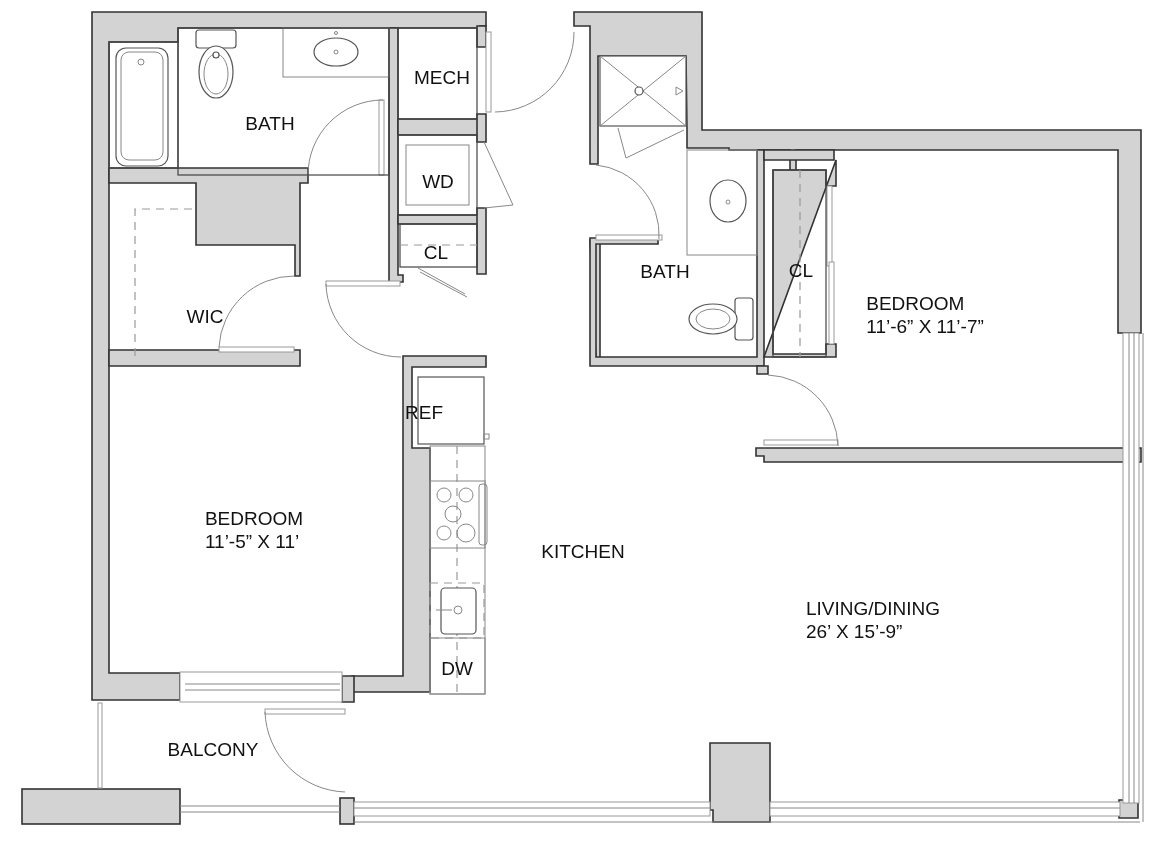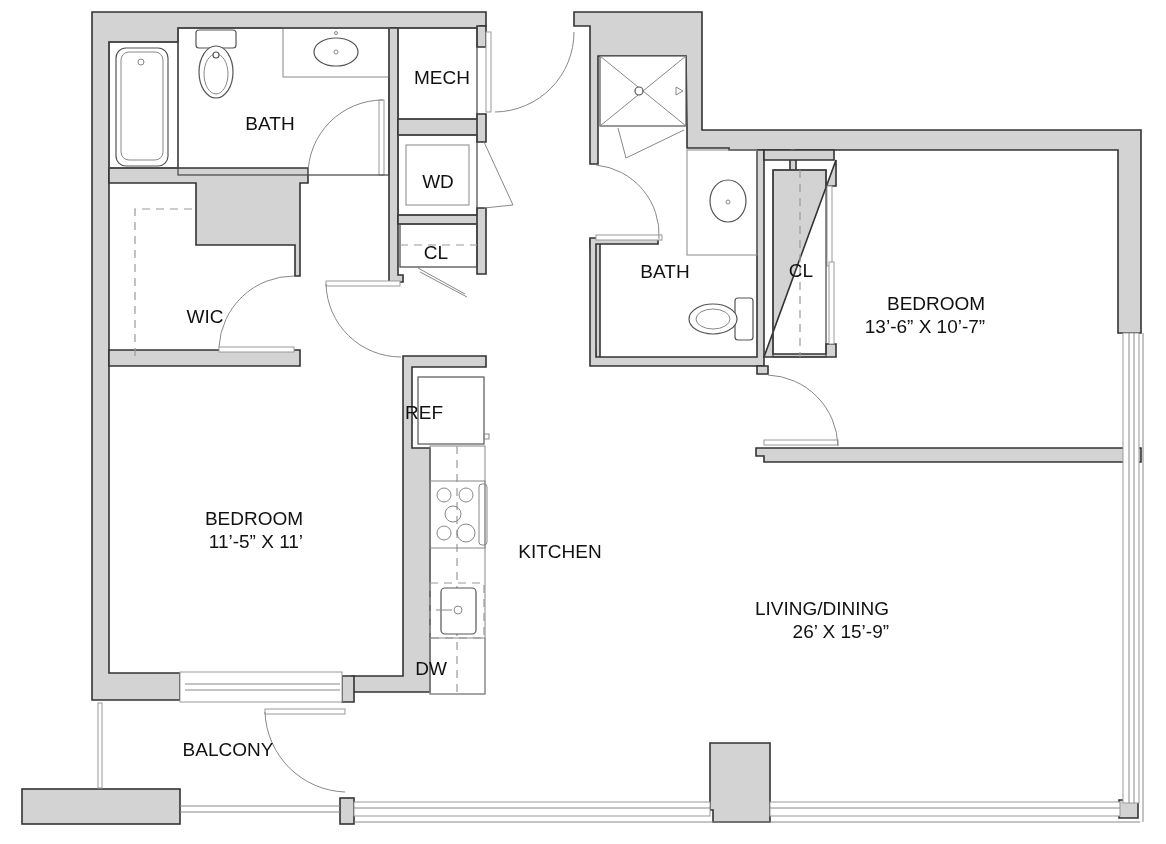--- a/index.html
+++ b/index.html
@@ -5,21 +5,21 @@
   html, body { margin:0; padding:0; background:#ffffff; }
   body { width:1166px; height:844px; overflow:hidden; position:relative; font-family:"Liberation Sans", sans-serif; }
   svg { position:absolute; left:0; top:0; }
   .wall { fill:#d3d3d3; stroke:#333333; stroke-width:1.6; }
   .line { fill:none; stroke:#444444; stroke-width:1.2; }
   .thin { fill:none; stroke:#888888; stroke-width:1; }
   .door { fill:none; stroke:#888888; stroke-width:1; }
   .dash { fill:none; stroke:#999999; stroke-width:1.2; stroke-dasharray:8 6; }
   .fix { fill:#ffffff; stroke:#555555; stroke-width:1.2; }
   .win { fill:#ffffff; stroke:#999999; stroke-width:1; }
-  .lbl { position:absolute; color:#111111; font-size:19px; text-align:right; line-height:23px; white-space:nowrap; transform:translateX(-50%); }
+  .lbl { position:absolute; color:#111111; font-size:19px; text-align:left; line-height:23px; white-space:nowrap; transform:translateX(-50%); }
 </style>
 </head>
 <body>
 
 <svg width="1166" height="844" viewBox="0 0 1166 844">
 
   <g>
 
     <path class="wall" d="M92,12 L486,12 L486,26 L480,26 L480,28 L178,28 L178,42 L109,42 L109,673 L180,673 L180,700 L92,700 Z"></path>
 
@@ -194,29 +194,29 @@
 <div class="lbl" style="left:442px;top:66px">MECH</div>
 <div class="lbl" style="left:438px;top:170px">WD</div>
 <div class="lbl" style="left:436px;top:241px">CL</div>
 <div class="lbl" style="left:205px;top:305px">WIC</div>
 
 <div class="lbl" style="left:254px;top:507px">
   <div>BEDROOM</div>
   <div>11’-5” X 11’</div>
 </div>
 
-<div class="lbl" style="left:560px;top:540px">KITCHEN</div>
+<div class="lbl" style="left:583px;top:540px">KITCHEN</div>
 <div class="lbl" style="left:424px;top:401px">REF</div>
-<div class="lbl" style="left:431px;top:657px">DW</div>
-<div class="lbl" style="left:228px;top:738px">BALCONY</div>
+<div class="lbl" style="left:457px;top:657px">DW</div>
+<div class="lbl" style="left:213px;top:738px">BALCONY</div>
 
 <div class="lbl" style="left:665px;top:260px">BATH</div>
 <div class="lbl" style="left:801px;top:259px">CL</div>
 
 <div class="lbl" style="left:925px;top:292px">
   <div>BEDROOM</div>
-  <div>13’-6” X 10’-7”</div>
+  <div>11’-6” X 11’-7”</div>
 </div>
 
-<div class="lbl" style="left:822px;top:597px">
+<div class="lbl" style="left:873px;top:597px">
   <div>LIVING/DINING</div>
   <div>26’ X 15’-9”</div>
 </div>
 
 </body></html>

